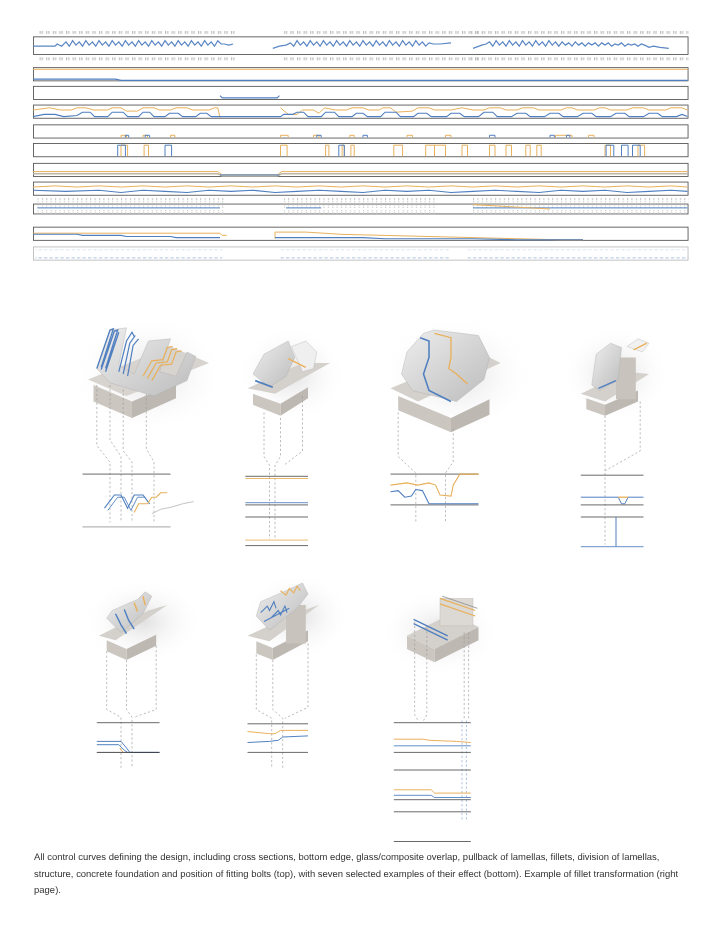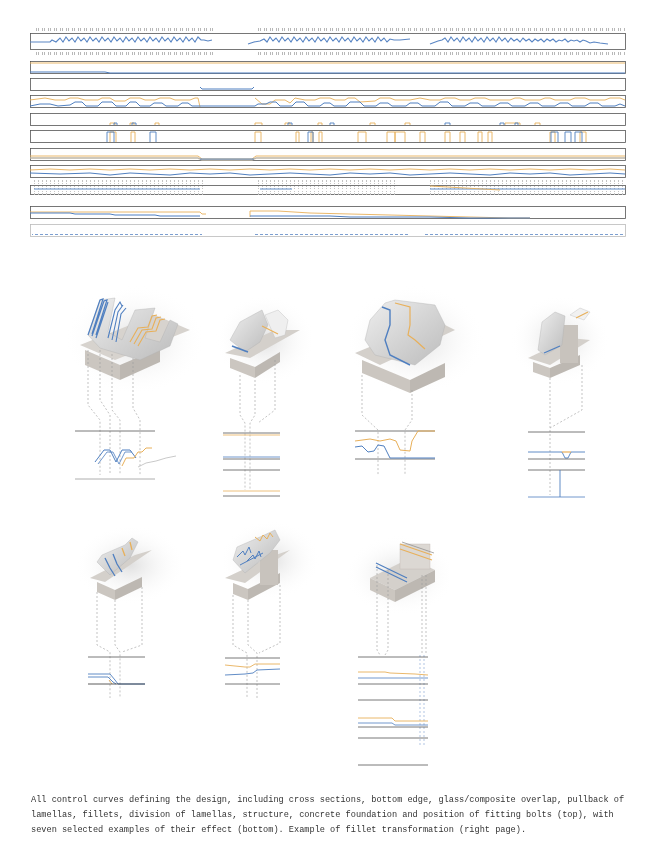--- a/index.html
+++ b/index.html
@@ -1,22 +1,22 @@
 <!DOCTYPE html>
 <html><head>
 <meta charset="utf-8">
 <style>
   html, body { margin: 0; padding: 0; background: #ffffff; }
   body { width: 650px; height: 857px; position: relative; overflow: hidden; font-family: "Liberation Sans", sans-serif; }
   .abs { position: absolute; }
   svg { display: block; }
   .caption {
-    position: absolute; left: 31px; top: 793px; width: 600px;
+    position: absolute; left: 31px; top: 772px; width: 600px;
     font-size: 8.6px; line-height: 15px; color: #333333;
-    font-family: Liberation Mono, monospace;
+    font-family: Liberation Sans, sans-serif;
   }
 </style>
 </head>
 <body>
 
 <div class="abs" style="left:30px; top:28px; width:600px; height:215px;">
 <svg width="600" height="215" viewBox="0 0 600 215">
   <defs>
     <pattern id="tickpat" width="6" height="4" patternUnits="userSpaceOnUse">
       <rect x="0" y="0" width="1" height="3" fill="#b8b8b8"></rect>

